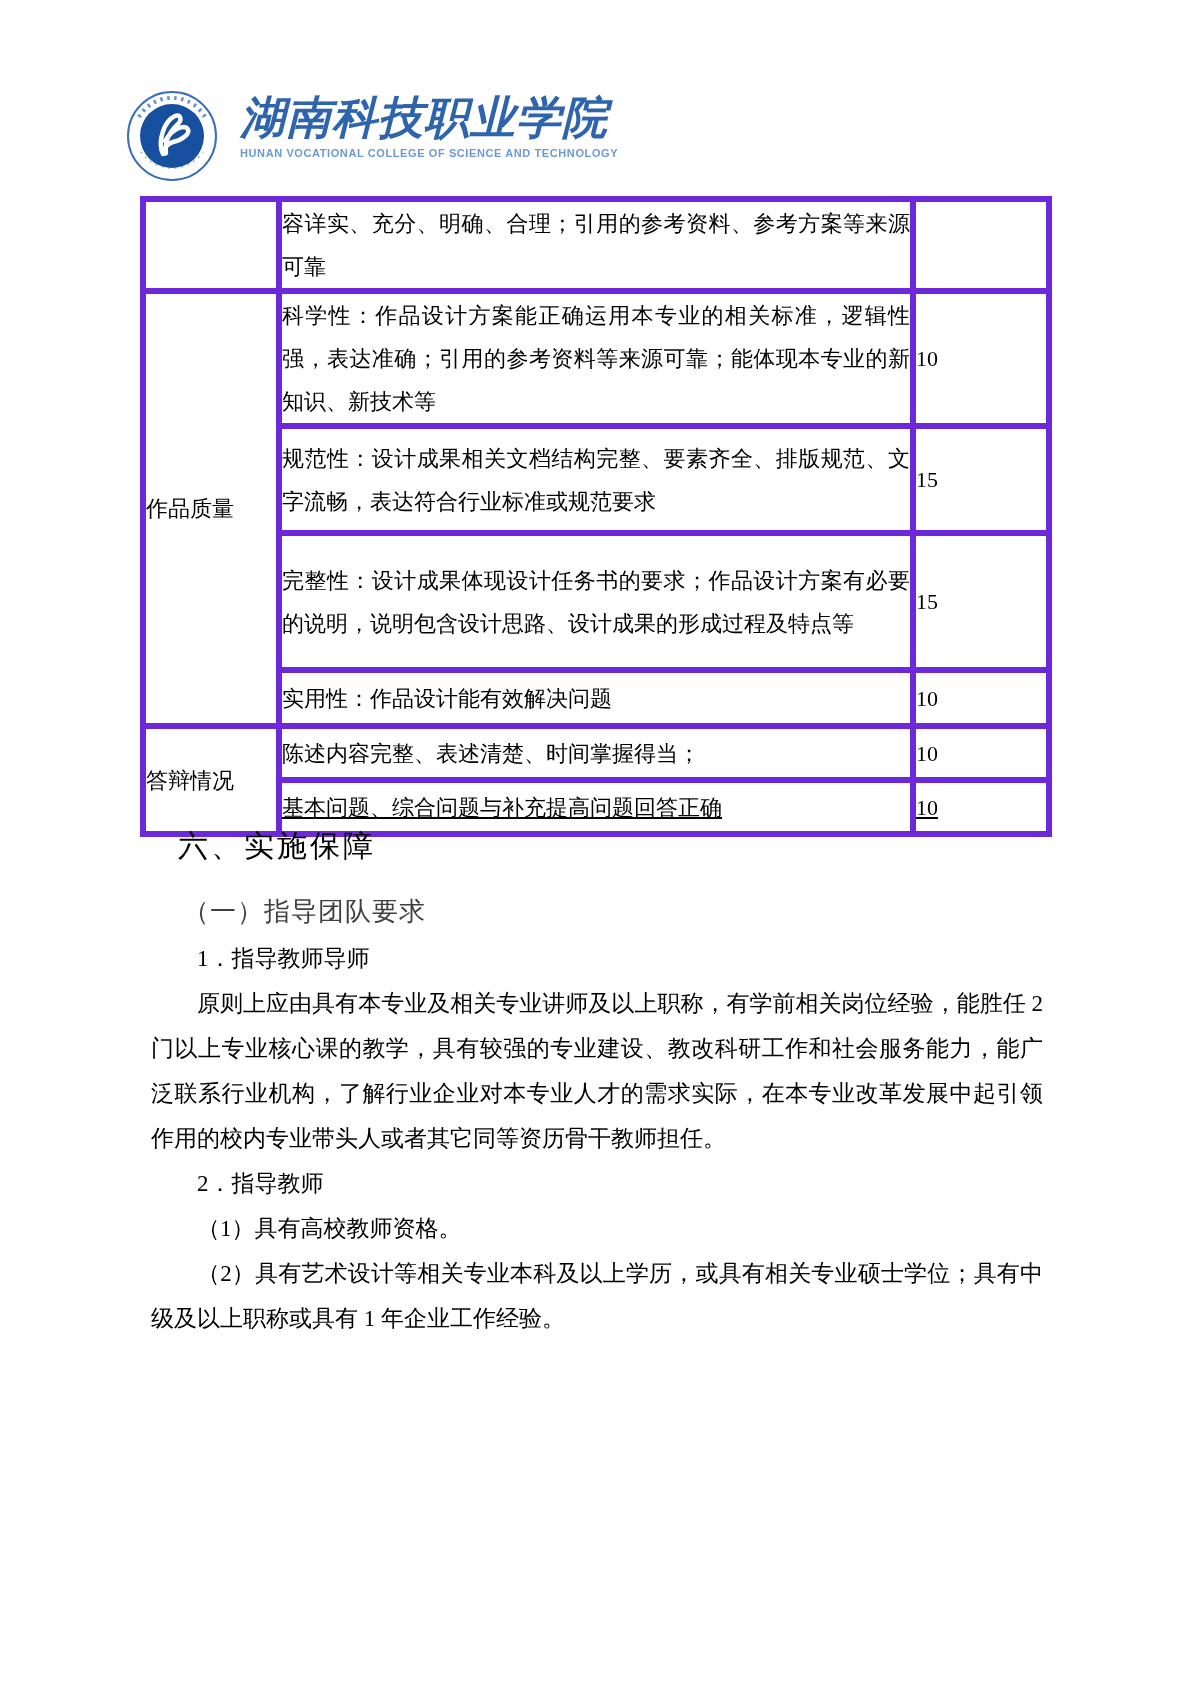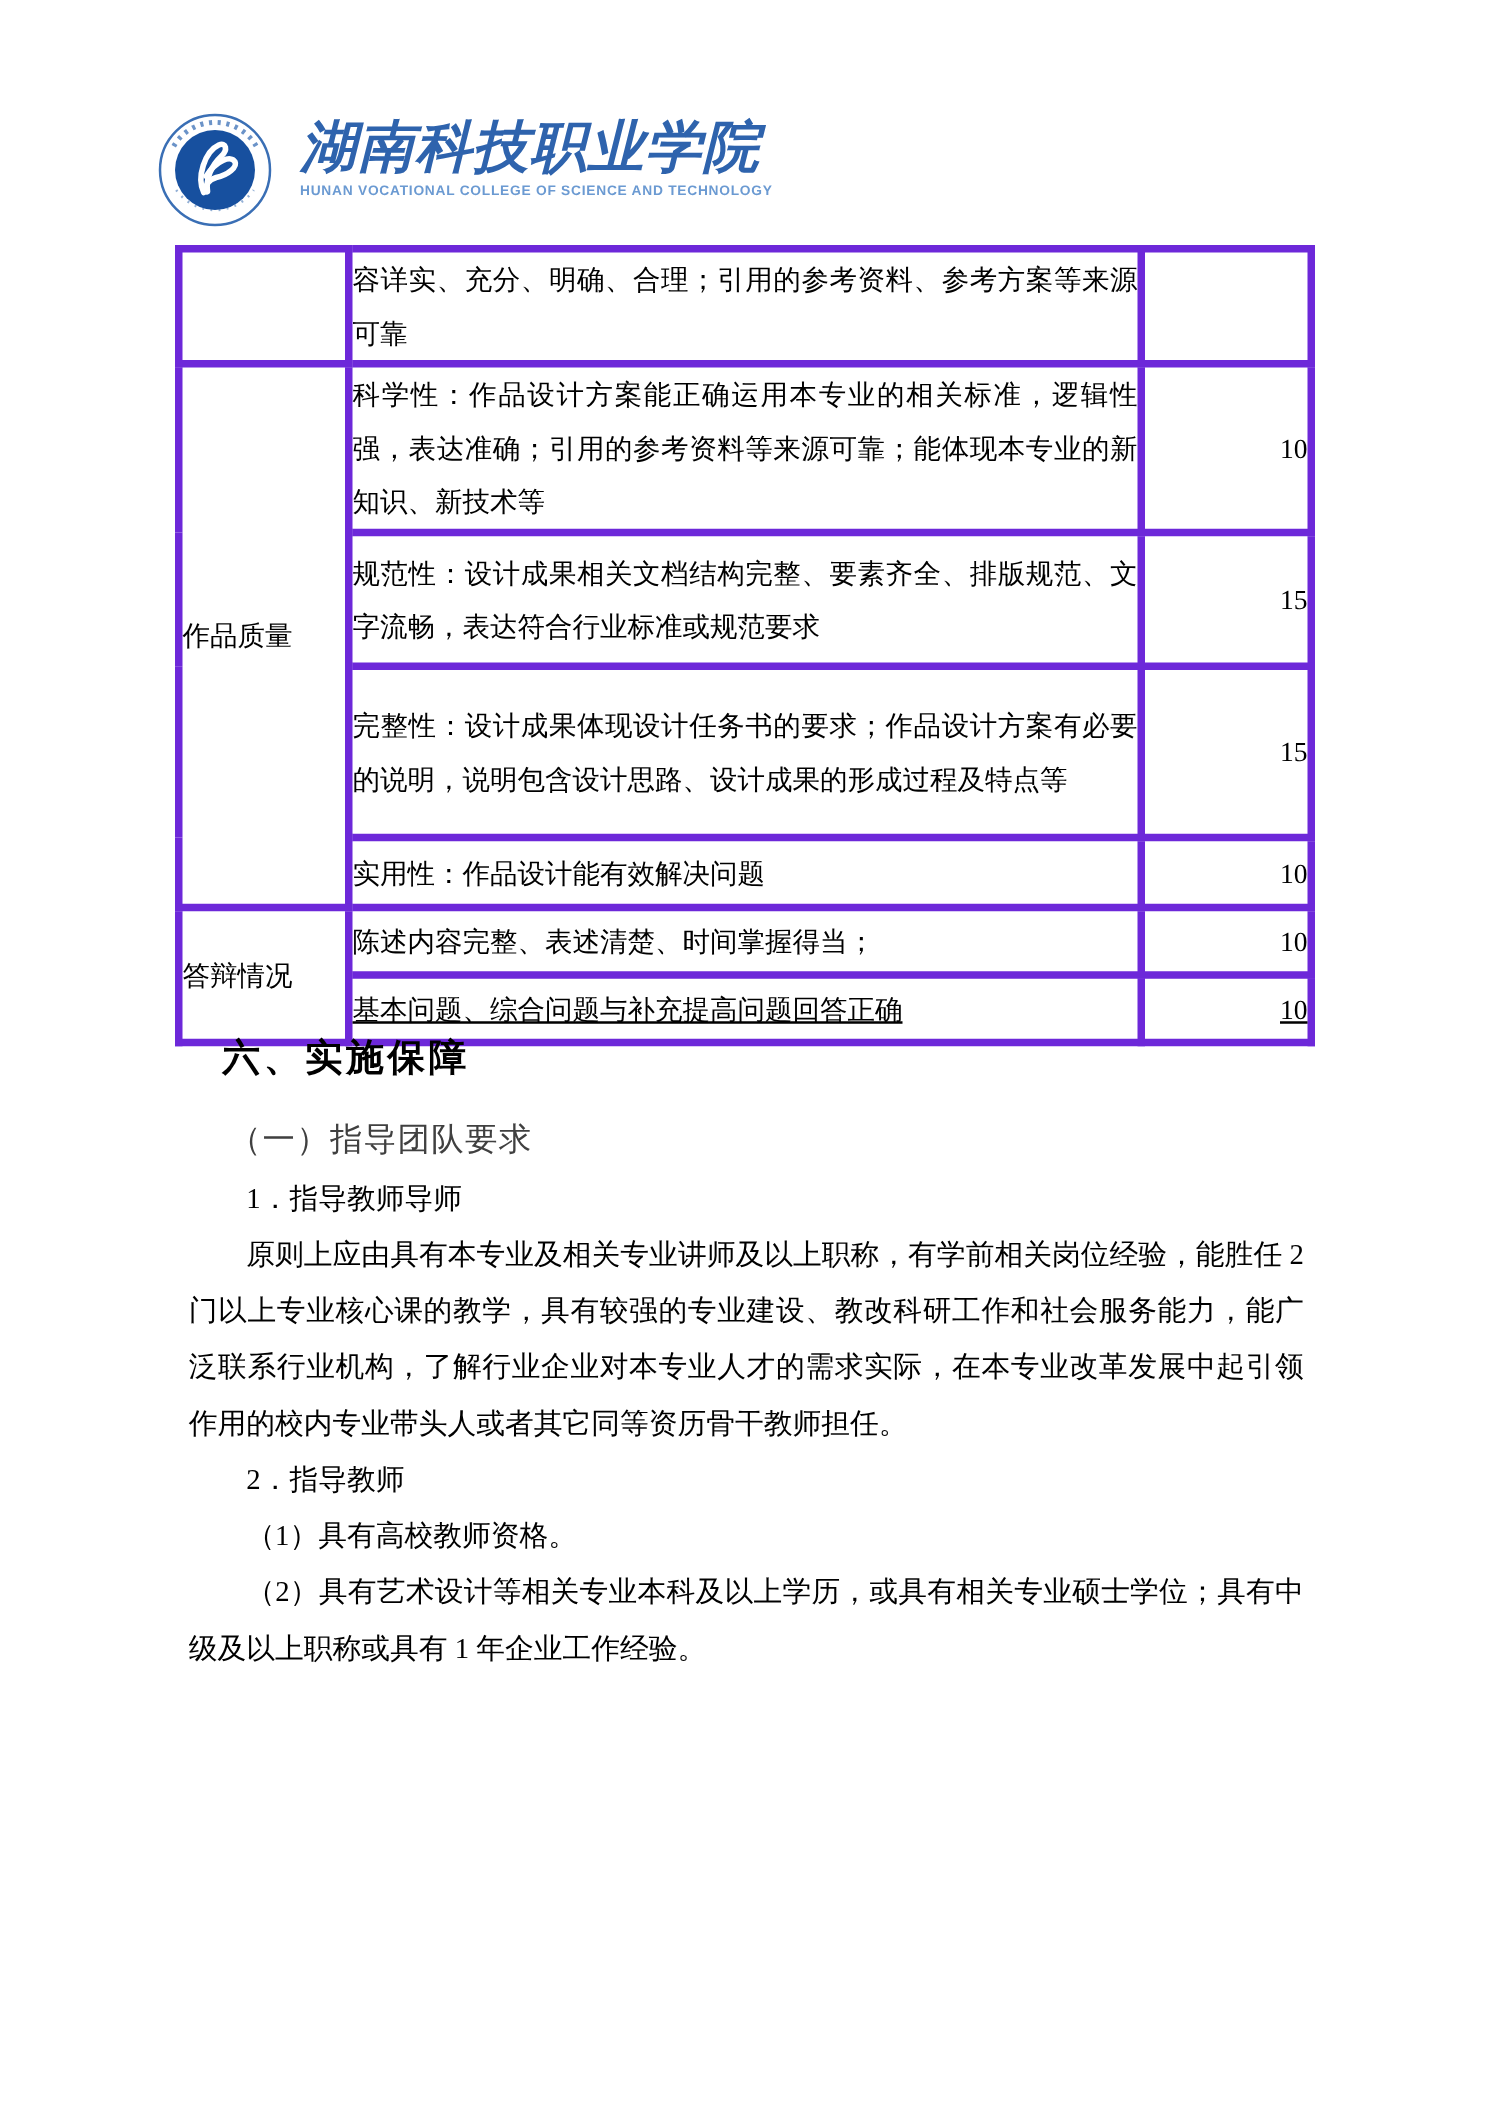--- a/index.html
+++ b/index.html
@@ -28,34 +28,34 @@
     position:absolute;left:140px;top:196px;width:906px;
     border-collapse:collapse;table-layout:fixed;
   }
   table.rubric td{
     border:6px solid #6d28d9;
     font-size:22px;line-height:43px;vertical-align:middle;
     padding:0;
   }
   td.hdr{text-align:left;}
   td.crit{padding:2px 10px 2px 12px;text-align:justify;}
-  td.score{text-align:right;font-family:"Liberation Serif","DejaVu Serif",serif;}
+  td.score{text-align:left;font-family:"Liberation Serif","DejaVu Serif",serif;}
   tr.r1 td{height:86px;}
   tr.r2 td{height:128px;}
   tr.r3 td{height:101px;}
   tr.r4 td{height:131px;}
   tr.r5 td{height:50px;}
   tr.r6 td{height:48px;}
   tr.r7 td{height:48px;text-decoration:underline;}
 
   
   .h-section{
     position:absolute;left:178px;top:826px;margin:0;
     font-family:"Liberation Sans","DejaVu Sans",sans-serif;
-    font-size:30px;font-weight:bold;letter-spacing:3px;color:#000;
+    font-size:30px;font-weight:normal;letter-spacing:3px;color:#000;
   }
   .h-sub{
     position:absolute;left:183px;top:894px;margin:0;
     font-family:"Liberation Sans","DejaVu Sans",sans-serif;
     font-size:26px;font-weight:normal;letter-spacing:1px;color:#404040;
   }
 
   
   .body-text{
     position:absolute;left:135px;top:936px;width:892px;

